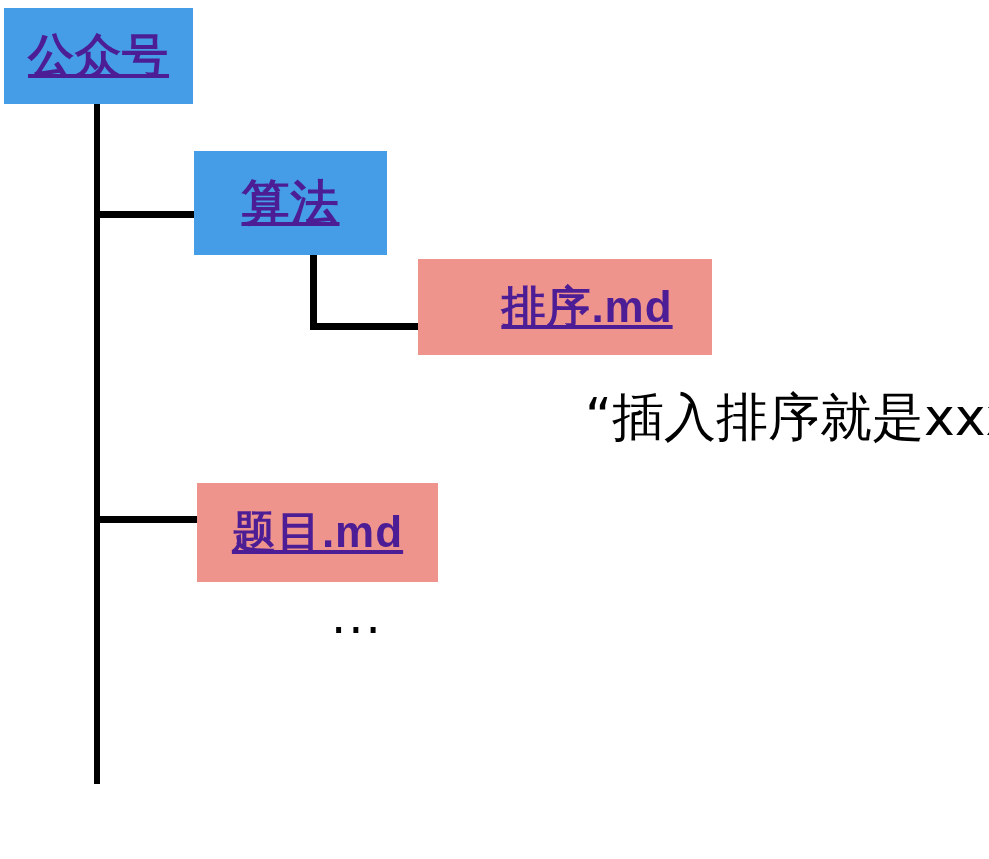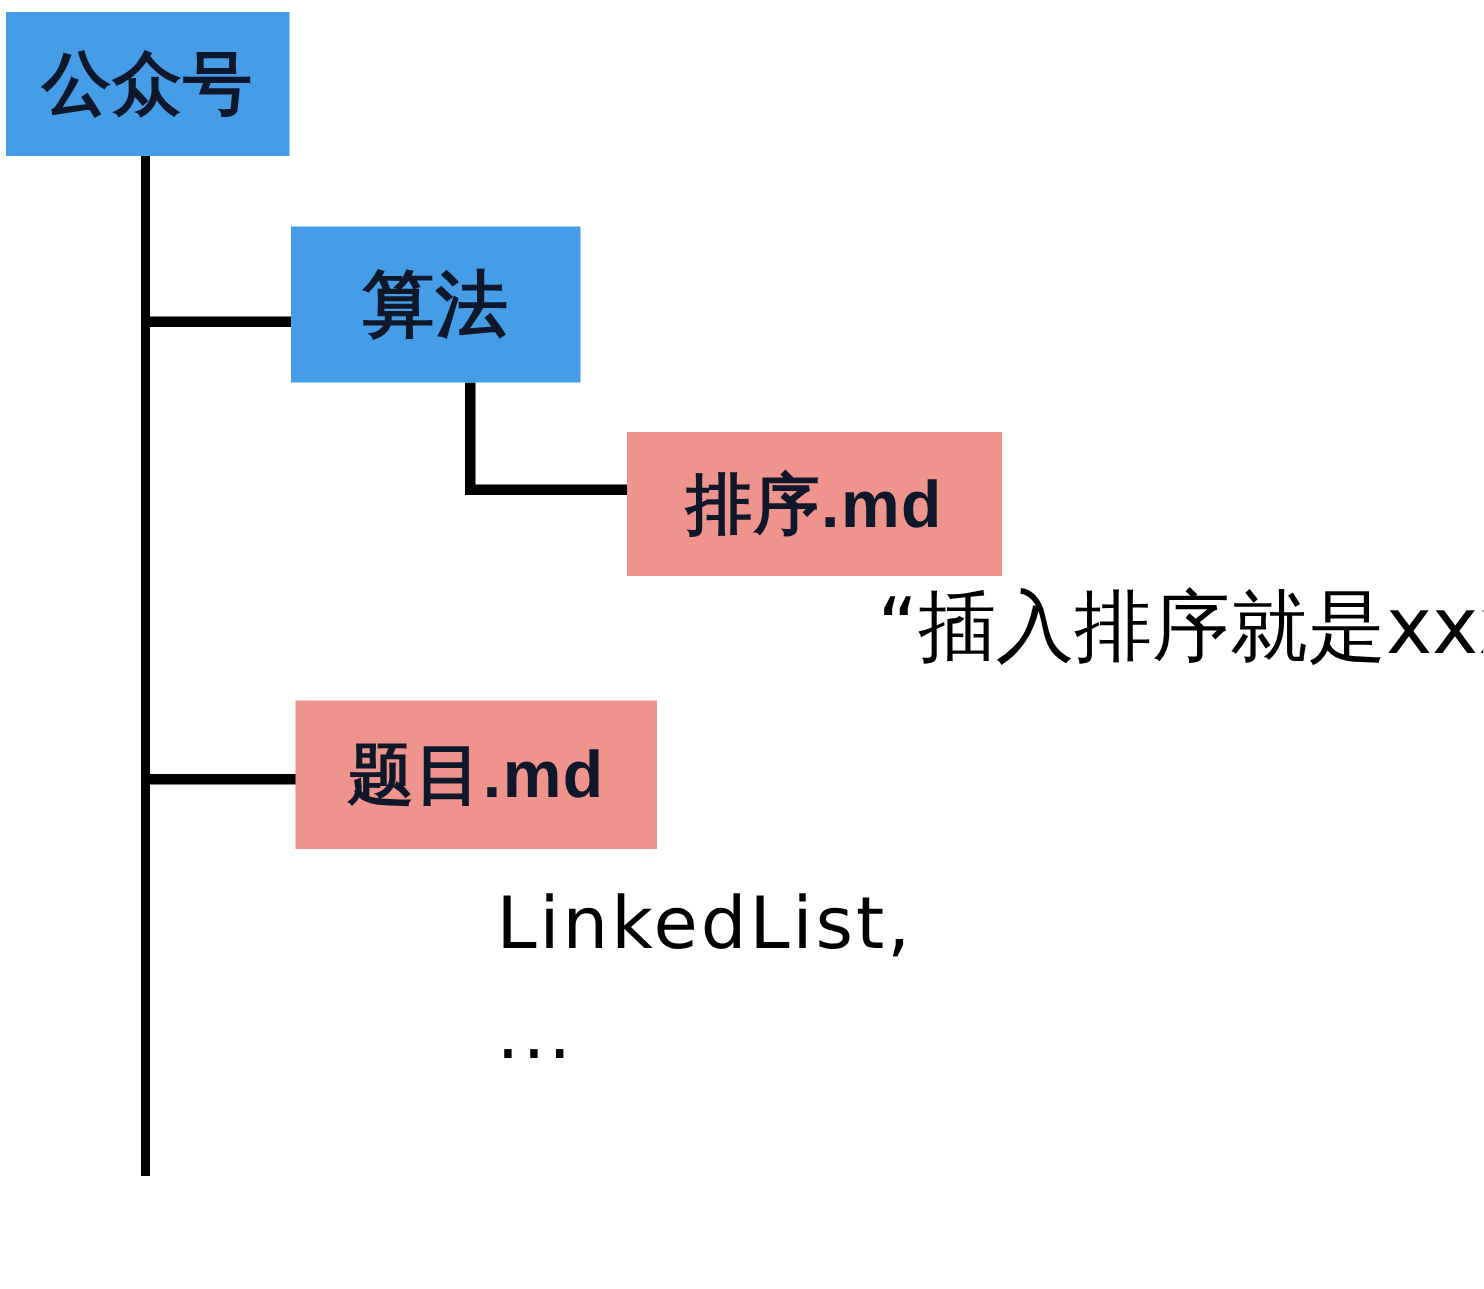--- a/index.html
+++ b/index.html
@@ -13,46 +13,48 @@
     width: 989px;
     height: 859px;
     background: #ffffff;
     overflow: hidden;
   }
   .node {
     position: absolute;
     display: flex;
     align-items: center;
     justify-content: center;
-    color: #0f172a;
+    color: #4c1d95;
     font-weight: bold;
     font-family: "Liberation Sans", sans-serif;
     letter-spacing: 1px;
+    text-decoration: underline;
   }
   .node-folder { background: #459de8; }
   .node-file   { background: #ef948c; }
 
   .node-root {
     left: 4px; top: 8px;
     width: 189px; height: 96px;
     font-size: 46px;
   }
   .node-algorithm {
     left: 194px; top: 151px;
     width: 193px; height: 104px;
     font-size: 48px;
     text-align: center;
   }
   .node-sorting {
-    left: 418px; top: 288px;
+    left: 418px; top: 259px;
     width: 250px; height: 96px;
     font-size: 44px;
+    padding-left: 44px;
   }
   .node-problems {
-    left: 197px; top: 467px;
+    left: 197px; top: 483px;
     width: 241px; height: 99px;
     font-size: 44px;
   }
 
   .connector {
     position: absolute;
     background: #000000;
   }
   .trunk {
     left: 94px; top: 104px;
@@ -119,17 +121,16 @@
     <span>排序.md</span>
   </div>
 
   <div class="node node-file node-problems">
     <span>题目.md</span>
   </div>
 
   <div class="annotation annotation-sorting">“插入排序就是xxx</div>
 
   <div class="annotation annotation-problems">
-    <div class="ann-line">LinkedList,</div>
     <div class="ann-line">...</div>
   </div>
 
 </div>
 
 </body></html>

